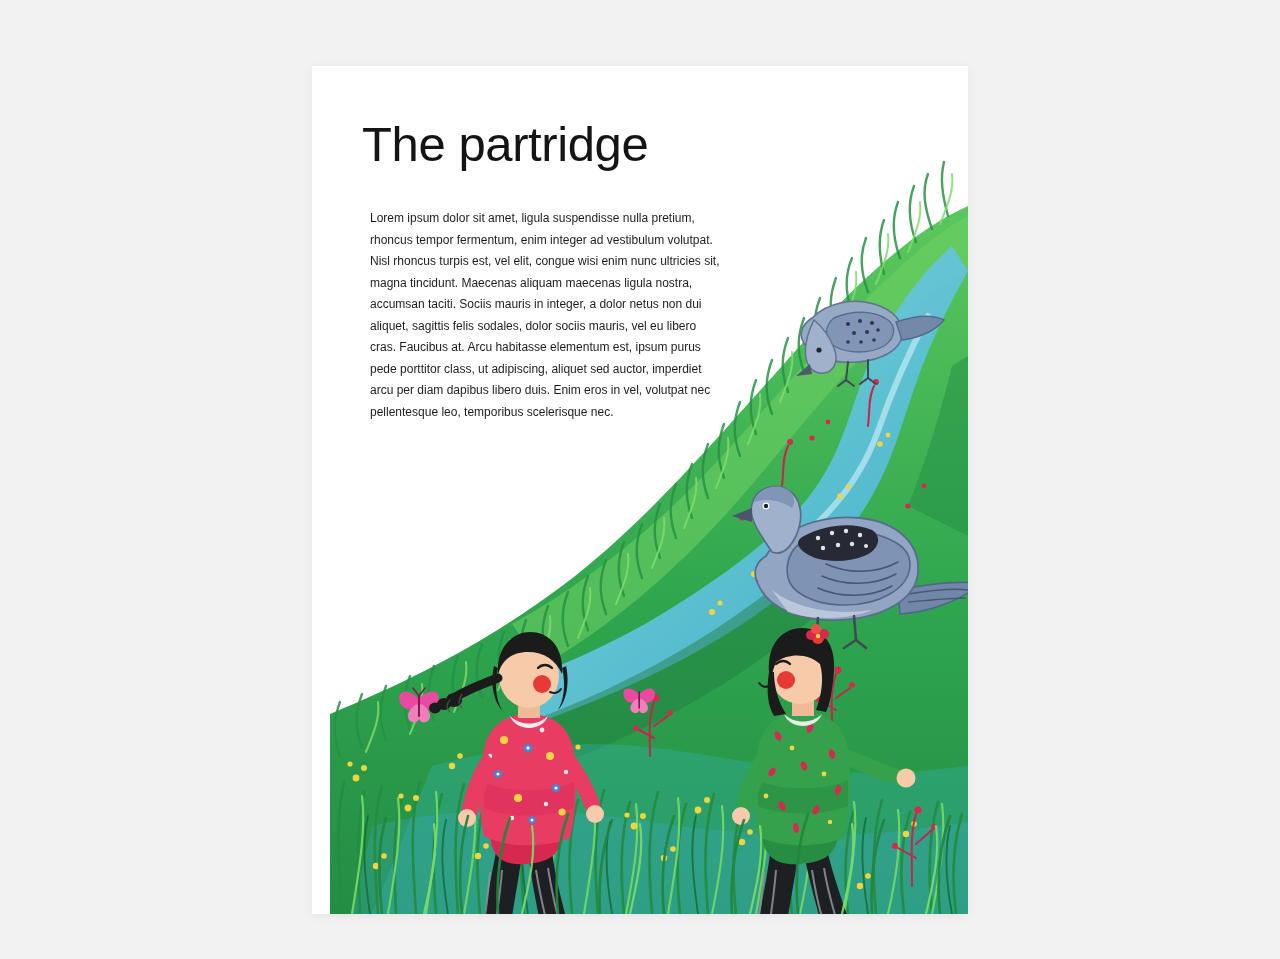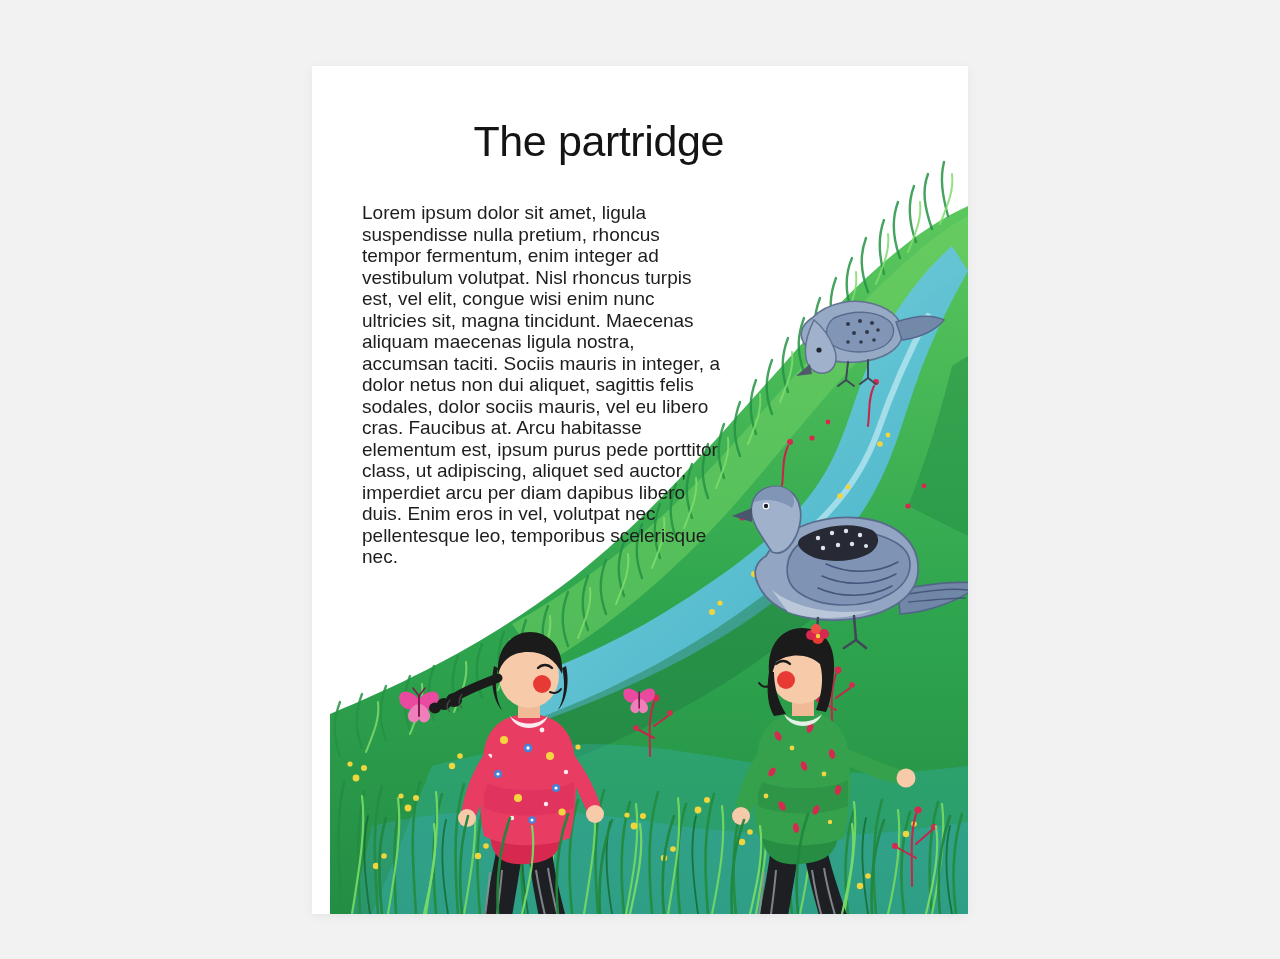--- a/index.html
+++ b/index.html
@@ -34,33 +34,32 @@
 
   
   .text-col {
     position: absolute;
     left: 50px;
     top: 53px;
     width: 362px;
     z-index: 5;
   }
   .doc-title {
-    font-size: 43px;
+    font-size: 49px;
     line-height: 1.05;
     font-weight: 400;
     color: #141414;
     margin: 0 0 38px 0;
     letter-spacing: -0.4px;
-    text-align: right;
   }
   .doc-para {
-    font-size: 19px;
+    font-size: 12px;
     line-height: 21.5px;
     color: #1d1d1d;
-    margin: 0 0 22px 0;
+    margin: 0 0 22px 8px;
     text-align: justify;
     hyphens: auto;
   }
   .doc-para:last-child {
     margin-bottom: 0;
     text-align: left;
   }
 
   
   .illustration {

